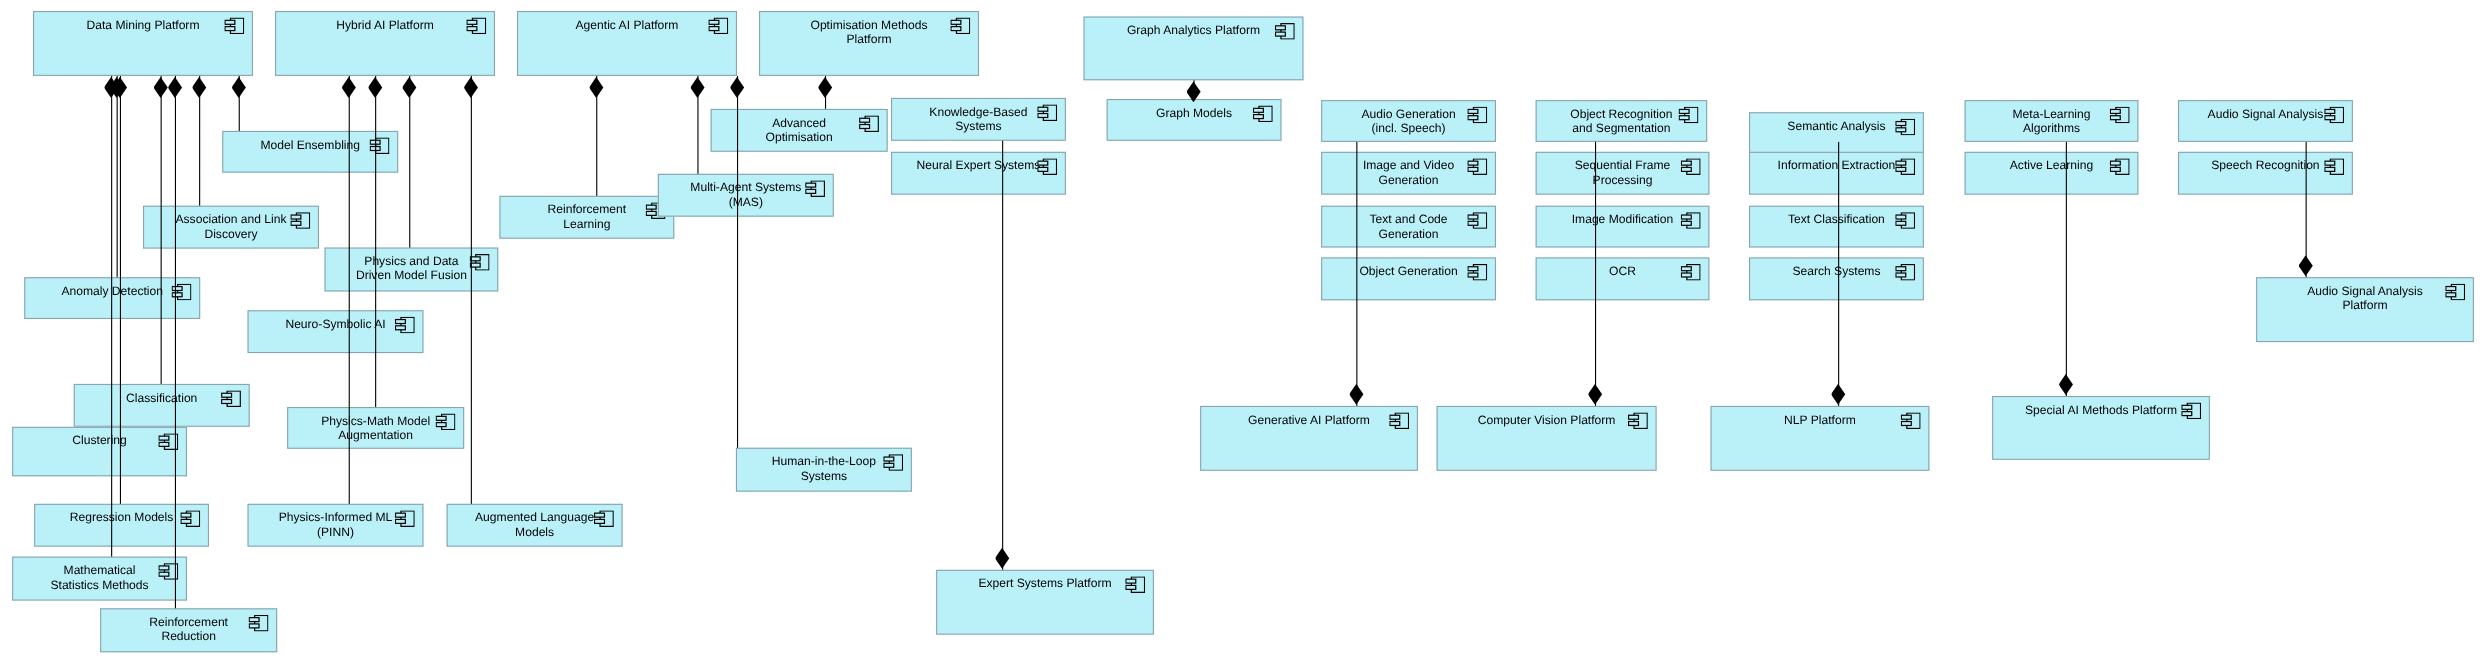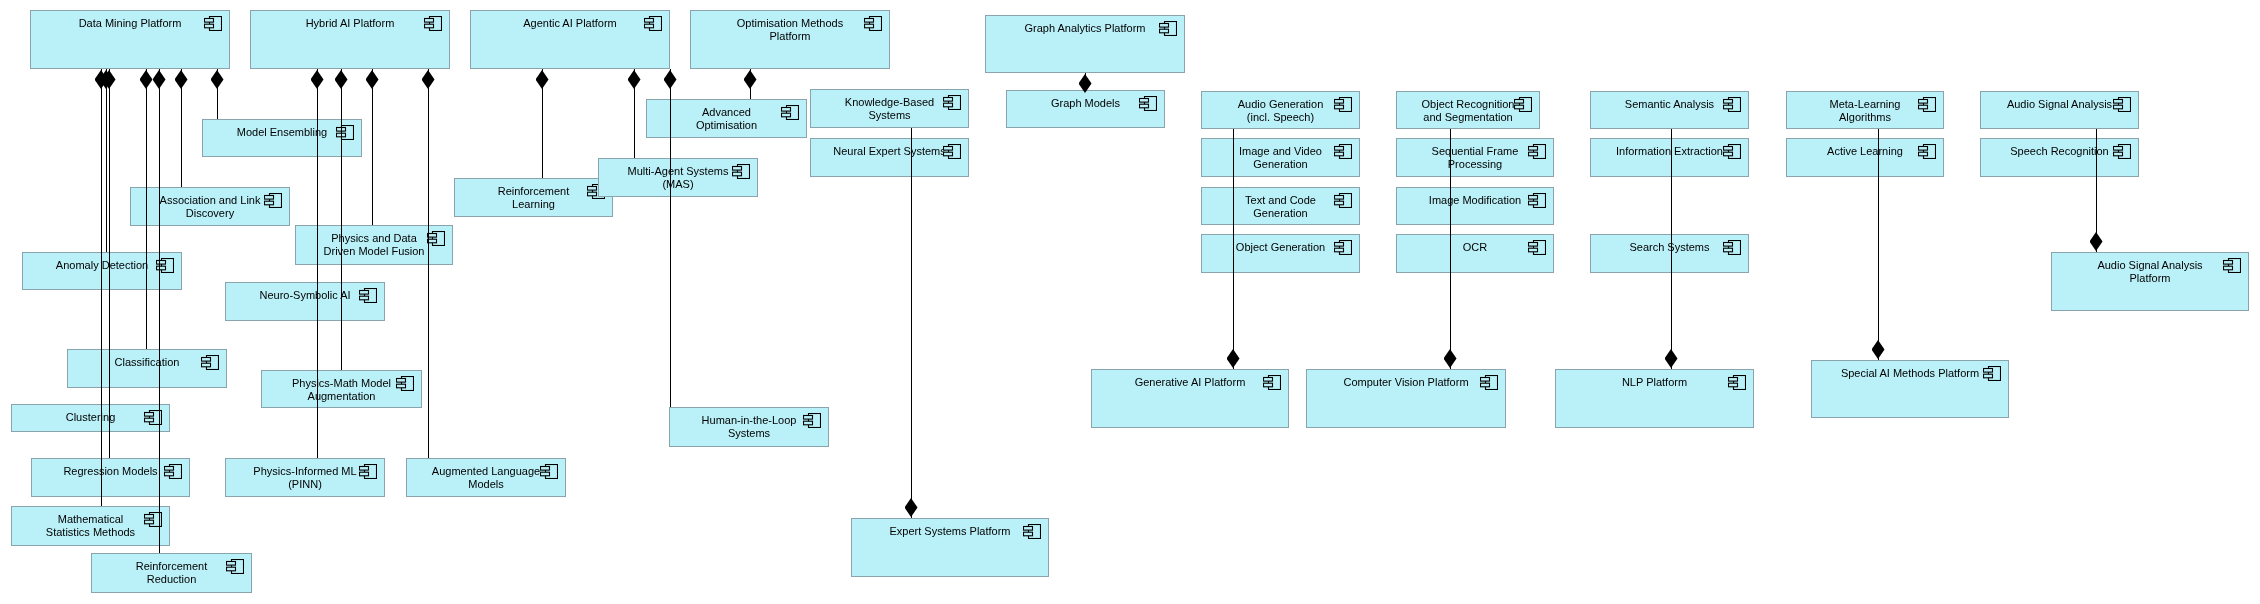--- a/index.html
+++ b/index.html
@@ -117,21 +117,21 @@
       </svg>
     </div>
     <div class="node" style="left: 67px; top: 349px; width: 160px; height: 39px; background: rgb(186, 241, 248); border-color: rgb(138, 164, 173);">
       <span class="lbl">Classification</span>
       <svg class="cicon" viewBox="0 0 18 15">
         <rect x="5.5" y="0.5" width="12" height="14" fill="none" stroke="#000" stroke-width="1.1"></rect>
         <rect x="0.5" y="2.5" width="9" height="3.6" fill="#baf1f8" stroke="#000" stroke-width="1.1"></rect>
         <rect x="0.5" y="8.2" width="9" height="3.6" fill="#baf1f8" stroke="#000" stroke-width="1.1"></rect>
       </svg>
     </div>
-    <div class="node" style="left: 11px; top: 404px; width: 159px; height: 28px; background: rgb(186, 241, 248); border-color: rgb(138, 164, 173);">
+    <div class="node" style="left: 11px; top: 388px; width: 159px; height: 45px; background: rgb(186, 241, 248); border-color: rgb(138, 164, 173);">
       <span class="lbl">Clustering</span>
       <svg class="cicon" viewBox="0 0 18 15">
         <rect x="5.5" y="0.5" width="12" height="14" fill="none" stroke="#000" stroke-width="1.1"></rect>
         <rect x="0.5" y="2.5" width="9" height="3.6" fill="#baf1f8" stroke="#000" stroke-width="1.1"></rect>
         <rect x="0.5" y="8.2" width="9" height="3.6" fill="#baf1f8" stroke="#000" stroke-width="1.1"></rect>
       </svg>
     </div>
     <div class="node" style="left: 31px; top: 458px; width: 159px; height: 39px; background: rgb(186, 241, 248); border-color: rgb(138, 164, 173);">
       <span class="lbl">Regression Models</span>
       <svg class="cicon" viewBox="0 0 18 15">
@@ -291,21 +291,21 @@
       </svg>
     </div>
     <div class="node" style="left: 1201px; top: 234px; width: 159px; height: 39px; background: rgb(186, 241, 248); border-color: rgb(138, 164, 173);">
       <span class="lbl">Object Generation</span>
       <svg class="cicon" viewBox="0 0 18 15">
         <rect x="5.5" y="0.5" width="12" height="14" fill="none" stroke="#000" stroke-width="1.1"></rect>
         <rect x="0.5" y="2.5" width="9" height="3.6" fill="#baf1f8" stroke="#000" stroke-width="1.1"></rect>
         <rect x="0.5" y="8.2" width="9" height="3.6" fill="#baf1f8" stroke="#000" stroke-width="1.1"></rect>
       </svg>
     </div>
-    <div class="node" style="left: 1396px; top: 91px; width: 144px; height: 38px; background: rgb(186, 241, 248); border-color: rgb(138, 164, 173);">
+    <div class="node" style="left: 1396px; top: 91px; width: 156px; height: 38px; background: rgb(186, 241, 248); border-color: rgb(138, 164, 173);">
       <span class="lbl">Object Recognition
 and Segmentation</span>
       <svg class="cicon" viewBox="0 0 18 15">
         <rect x="5.5" y="0.5" width="12" height="14" fill="none" stroke="#000" stroke-width="1.1"></rect>
         <rect x="0.5" y="2.5" width="9" height="3.6" fill="#baf1f8" stroke="#000" stroke-width="1.1"></rect>
         <rect x="0.5" y="8.2" width="9" height="3.6" fill="#baf1f8" stroke="#000" stroke-width="1.1"></rect>
       </svg>
     </div>
     <div class="node" style="left: 1396px; top: 138px; width: 158px; height: 39px; background: rgb(186, 241, 248); border-color: rgb(138, 164, 173);">
       <span class="lbl">Sequential Frame
@@ -325,30 +325,38 @@
       </svg>
     </div>
     <div class="node" style="left: 1396px; top: 234px; width: 158px; height: 39px; background: rgb(186, 241, 248); border-color: rgb(138, 164, 173);">
       <span class="lbl">OCR</span>
       <svg class="cicon" viewBox="0 0 18 15">
         <rect x="5.5" y="0.5" width="12" height="14" fill="none" stroke="#000" stroke-width="1.1"></rect>
         <rect x="0.5" y="2.5" width="9" height="3.6" fill="#baf1f8" stroke="#000" stroke-width="1.1"></rect>
         <rect x="0.5" y="8.2" width="9" height="3.6" fill="#baf1f8" stroke="#000" stroke-width="1.1"></rect>
       </svg>
     </div>
-    <div class="node" style="left: 1590px; top: 91px; width: 159px; height: 38px; background: rgb(186, 241, 248); border-color: rgb(138, 164, 173);">
+    <div class="node" style="left: 1590px; top: 102px; width: 159px; height: 38px; background: rgb(186, 241, 248); border-color: rgb(138, 164, 173);">
       <span class="lbl">Semantic Analysis</span>
       <svg class="cicon" viewBox="0 0 18 15">
         <rect x="5.5" y="0.5" width="12" height="14" fill="none" stroke="#000" stroke-width="1.1"></rect>
         <rect x="0.5" y="2.5" width="9" height="3.6" fill="#baf1f8" stroke="#000" stroke-width="1.1"></rect>
         <rect x="0.5" y="8.2" width="9" height="3.6" fill="#baf1f8" stroke="#000" stroke-width="1.1"></rect>
       </svg>
     </div>
     <div class="node" style="left: 1590px; top: 138px; width: 159px; height: 39px; background: rgb(186, 241, 248); border-color: rgb(138, 164, 173);">
       <span class="lbl">Information Extraction</span>
+      <svg class="cicon" viewBox="0 0 18 15">
+        <rect x="5.5" y="0.5" width="12" height="14" fill="none" stroke="#000" stroke-width="1.1"></rect>
+        <rect x="0.5" y="2.5" width="9" height="3.6" fill="#baf1f8" stroke="#000" stroke-width="1.1"></rect>
+        <rect x="0.5" y="8.2" width="9" height="3.6" fill="#baf1f8" stroke="#000" stroke-width="1.1"></rect>
+      </svg>
+    </div>
+    <div class="node" style="left: 1590px; top: 187px; width: 159px; height: 38px; background: rgb(186, 241, 248); border-color: rgb(138, 164, 173);">
+      <span class="lbl">Text Classification</span>
       <svg class="cicon" viewBox="0 0 18 15">
         <rect x="5.5" y="0.5" width="12" height="14" fill="none" stroke="#000" stroke-width="1.1"></rect>
         <rect x="0.5" y="2.5" width="9" height="3.6" fill="#baf1f8" stroke="#000" stroke-width="1.1"></rect>
         <rect x="0.5" y="8.2" width="9" height="3.6" fill="#baf1f8" stroke="#000" stroke-width="1.1"></rect>
       </svg>
     </div>
     <div class="node" style="left: 1590px; top: 234px; width: 159px; height: 39px; background: rgb(186, 241, 248); border-color: rgb(138, 164, 173);">
       <span class="lbl">Search Systems</span>
       <svg class="cicon" viewBox="0 0 18 15">
         <rect x="5.5" y="0.5" width="12" height="14" fill="none" stroke="#000" stroke-width="1.1"></rect>

